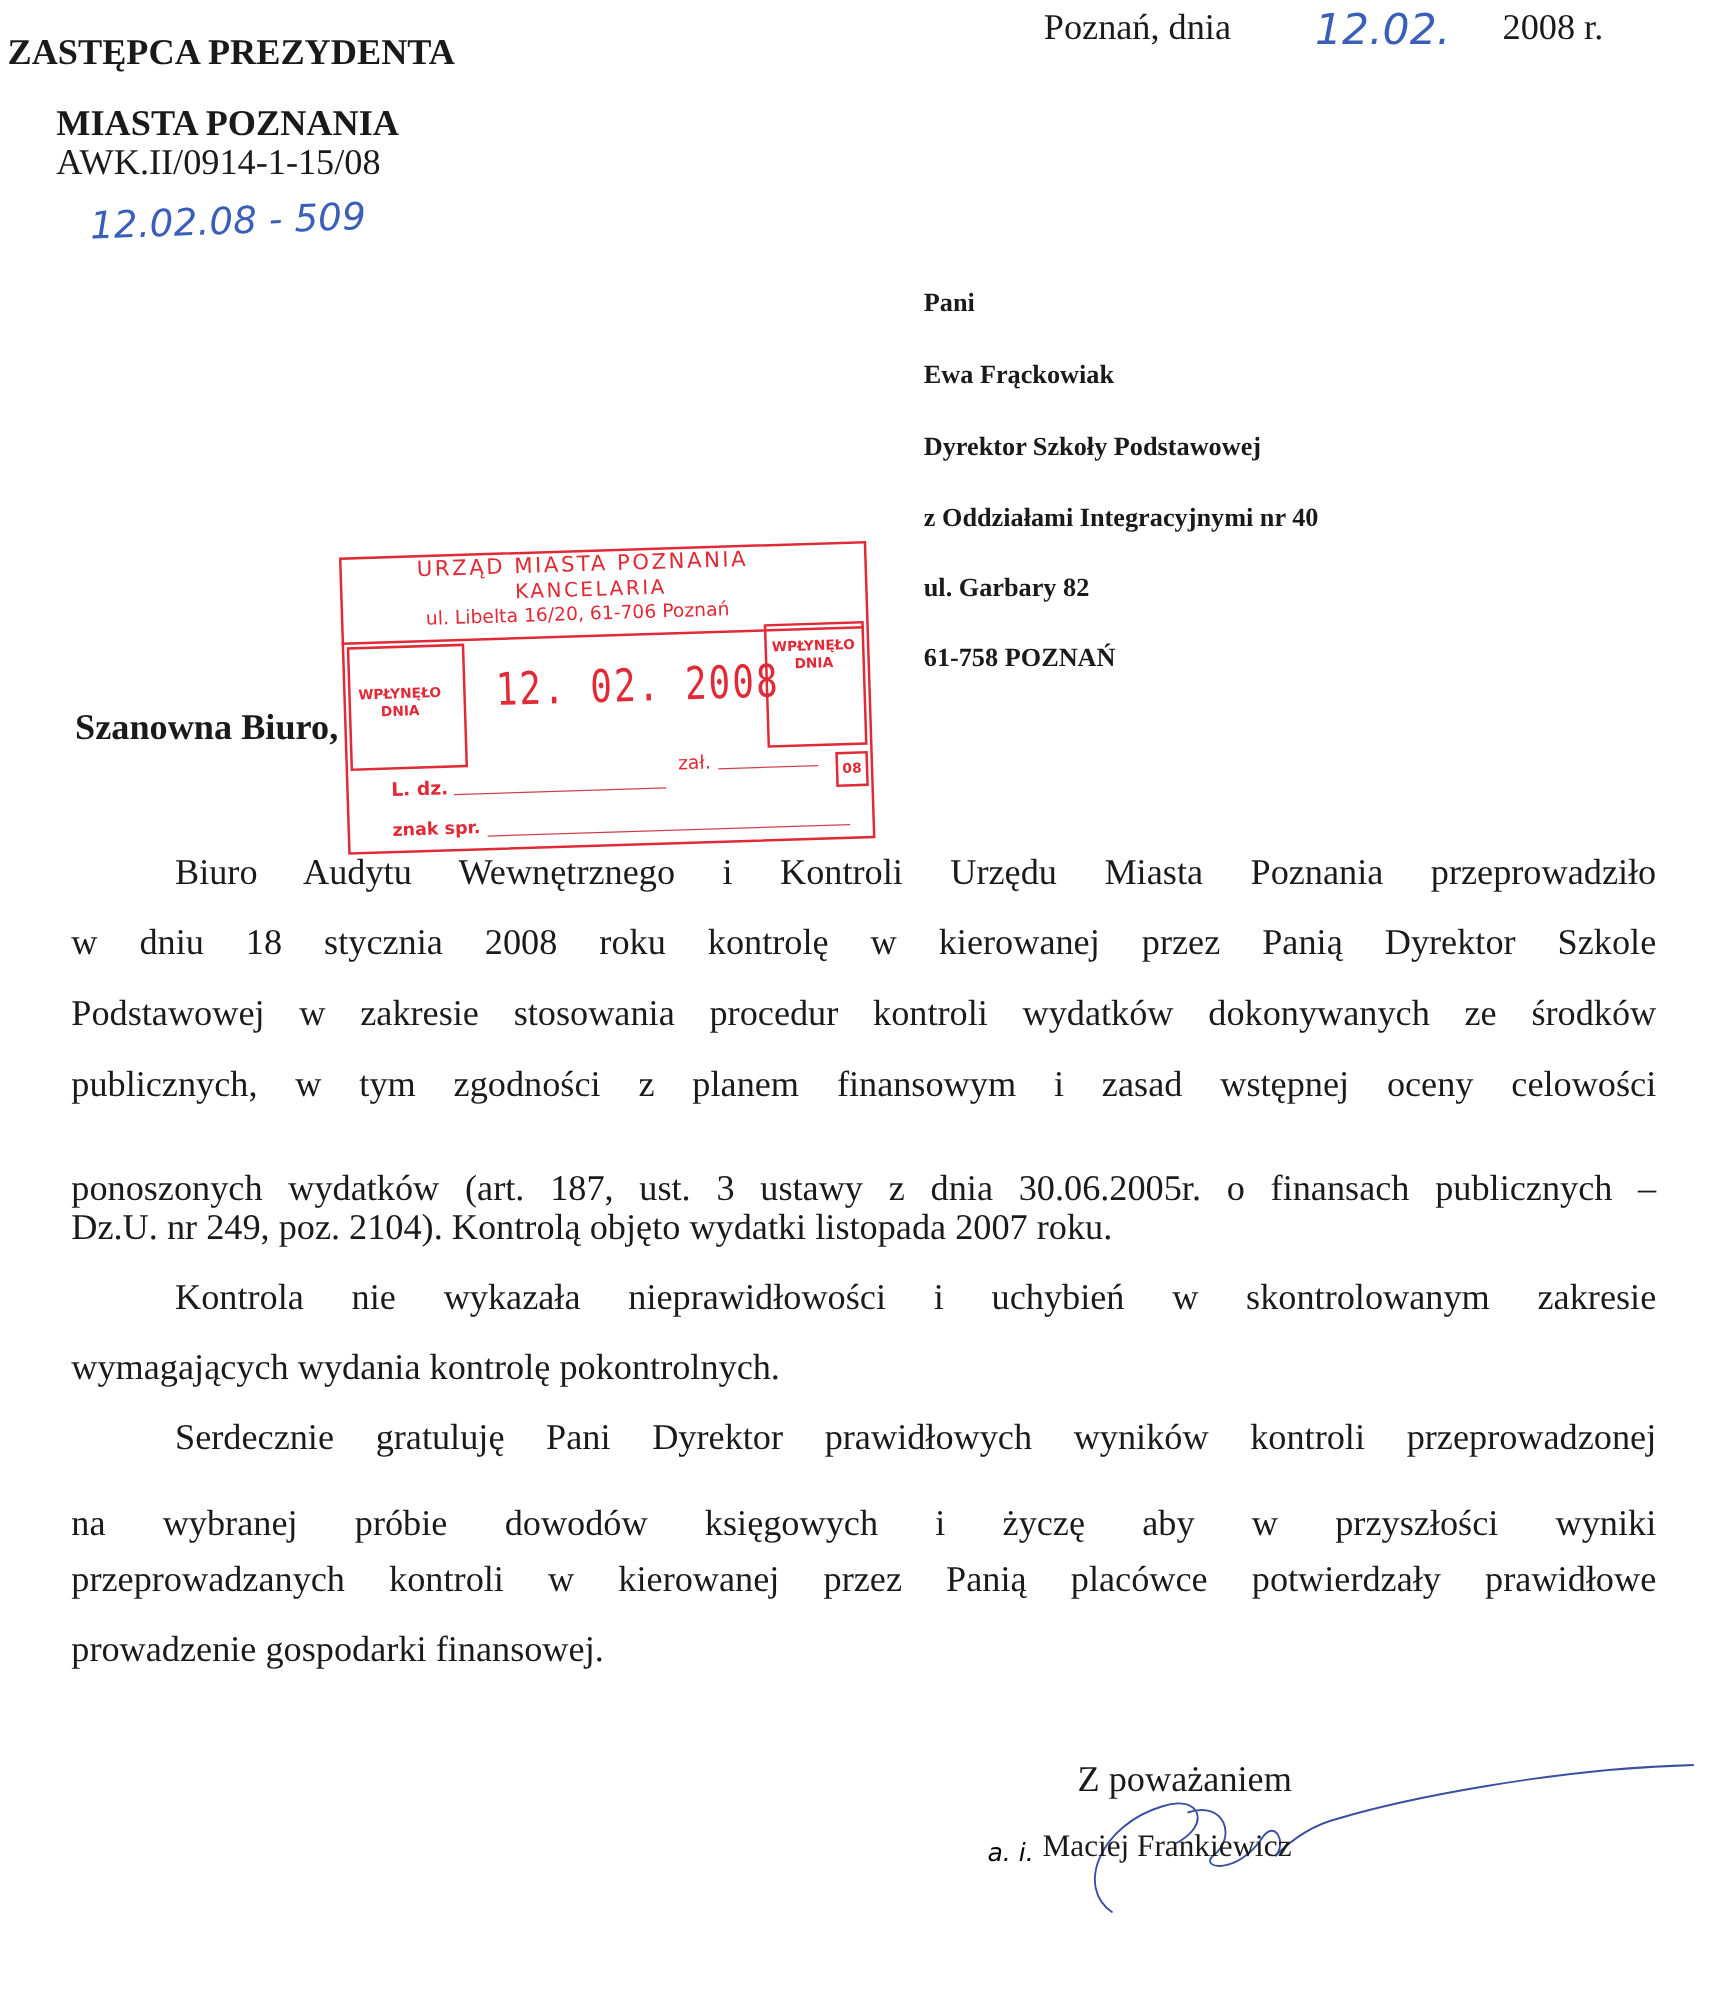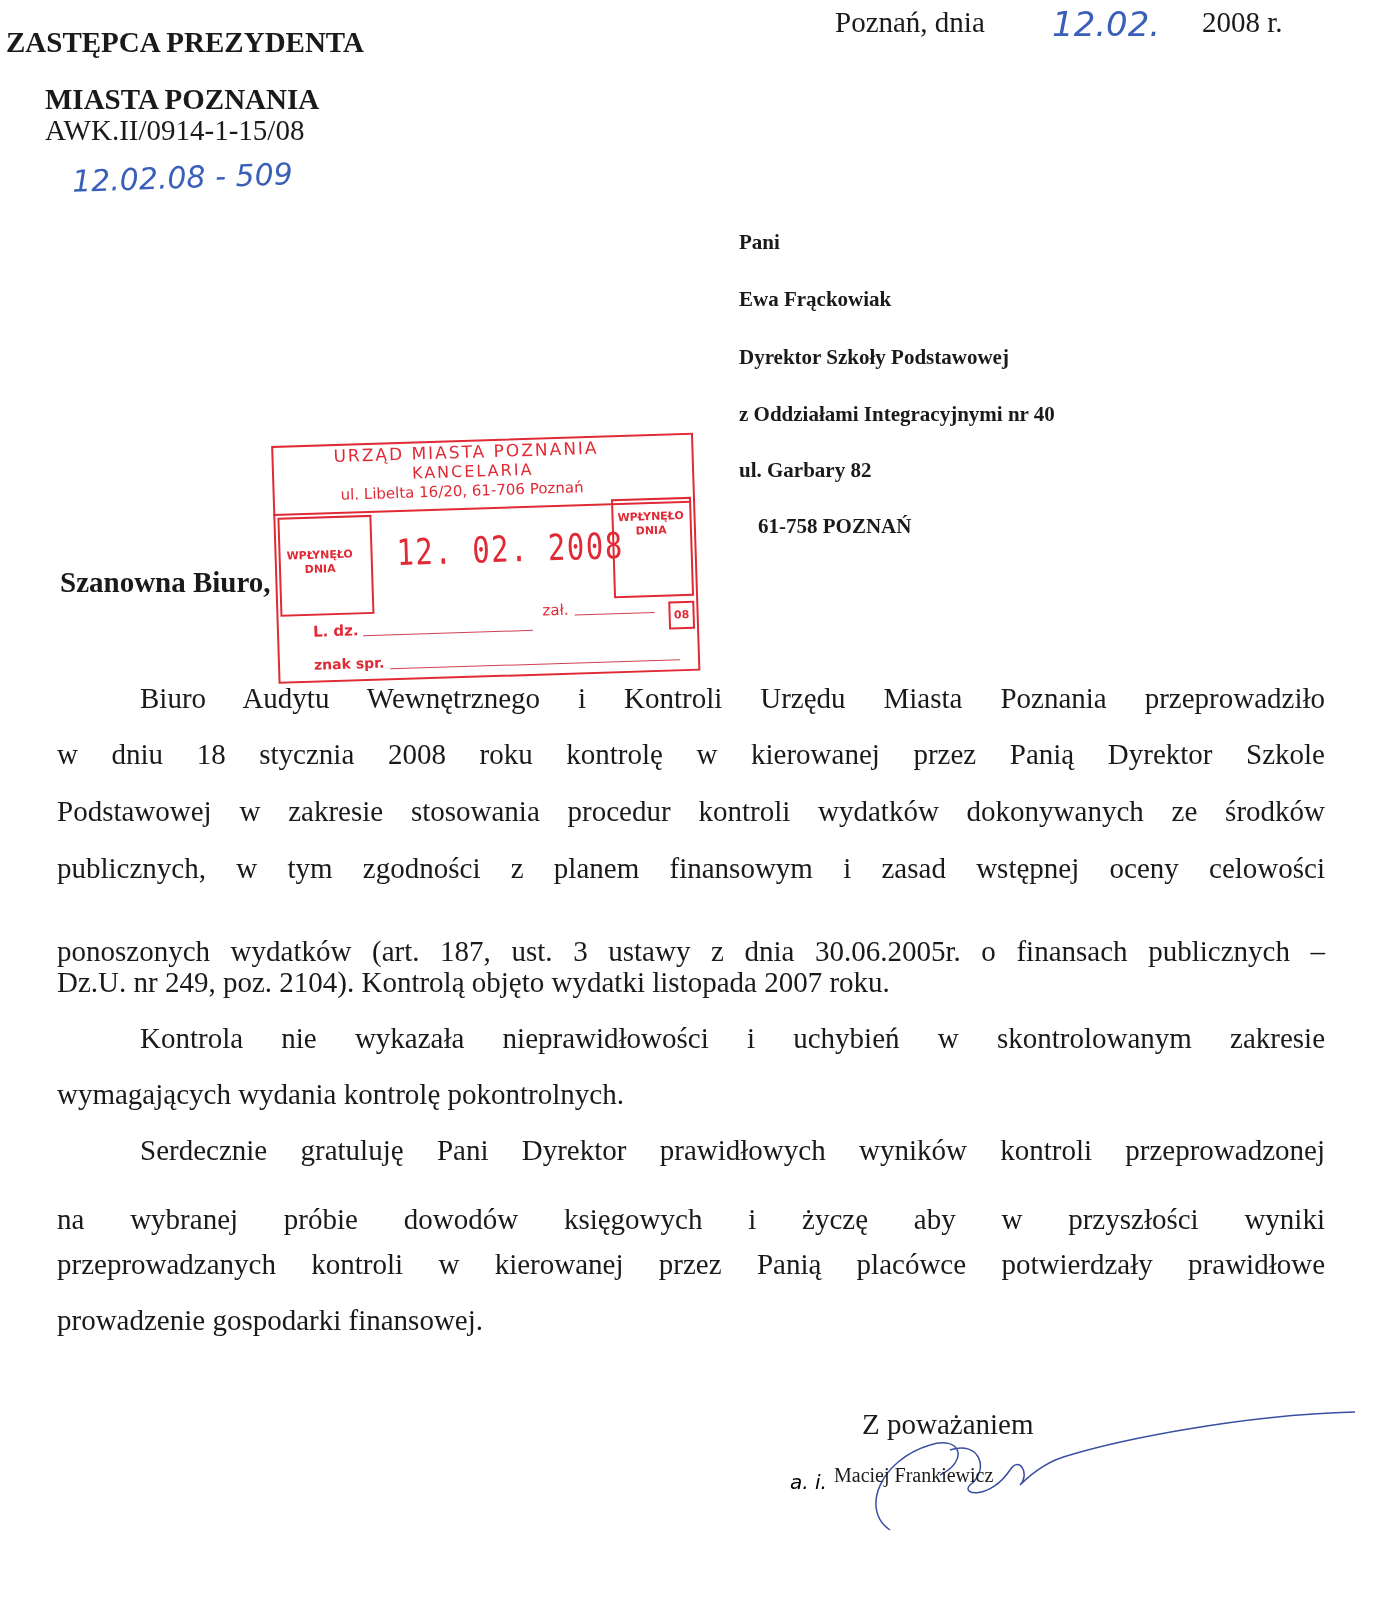--- a/index.html
+++ b/index.html
@@ -38,21 +38,21 @@
 <div class="abs" style="left:835px; top:6px; font-size:29px;text-align:center;">Poznań, dnia</div>
 <div class="abs hand" style="left:1052px; top:4px; font-size:34px;">12.02.</div>
 <div class="abs" style="left:1202px; top:6px; font-size:29px;">2008 r.</div>
 
 <div>
   <div class="addr-line" style="left:739px; top:230px;">Pani</div>
   <div class="addr-line" style="left:739px; top:287px;">Ewa Frąckowiak</div>
   <div class="addr-line" style="left:739px; top:345px;">Dyrektor Szkoły Podstawowej</div>
   <div class="addr-line" style="left:739px; top:402px;">z Oddziałami Integracyjnymi nr 40</div>
   <div class="addr-line" style="left:739px; top:458px;">ul. Garbary 82</div>
-  <div class="addr-line" style="left:739px; top:514px;margin-left:19px;">61-758 POZNAŃ</div>
+  <div class="addr-line" style="left:739px; top:514px;">61-758 POZNAŃ</div>
 </div>
 
 <div class="abs bold" style="left:60px; top:566px; font-size:29px;">Szanowna Biuro,</div>
 
 <div class="stamp">
   <div class="stamp-box" style="left:0; top:36px; width:418px; height:234px;"></div>
   <div class="stamp-text" style="left:62px; top:38px; font-size:17px; letter-spacing:2px;">URZĄD MIASTA POZNANIA</div>
   <div class="stamp-text" style="left:140px; top:58px; font-size:16px; letter-spacing:2px;">KANCELARIA</div>
   <div class="stamp-text" style="left:68px; top:78px; font-size:15px;">ul. Libelta 16/20, 61-706 Poznań</div>
   <div class="stamp-box" style="left:0; top:104px; width:418px; height:0; border-width:2px 0 0 0;"></div>
@@ -91,13 +91,13 @@
   <div class="body-line" style="top:1191px;margin-top:12px;">na wybranej próbie dowodów księgowych i życzę aby w przyszłości wyniki</div>
   <div class="body-line" style="top:1248px;">przeprowadzanych kontroli w kierowanej przez Panią placówce potwierdzały prawidłowe</div>
   <div class="body-line last" style="top:1304px;">prowadzenie gospodarki finansowej.</div>
 </div>
 
 <div class="abs" style="left:862px; top:1408px; font-size:29px;">Z poważaniem</div>
 <div class="abs hand" style="left:790px; top:1470px; font-size:20px; color:#000000;">a. i.</div>
 <svg class="sig" style="left:820px; top:1400px;" width="540" height="150">
   <path d="M70,130 C40,110 60,60 110,45 C140,35 150,60 120,75 M130,50 C160,40 170,70 150,85 C140,95 170,100 190,70 C200,55 210,75 200,85 C215,70 230,60 250,55 C300,40 420,15 535,12" fill="none" stroke="#3a4fa0" stroke-width="1.5"></path>
 </svg>
-<div class="abs" style="left:834px; top:1464px; font-size:20px;text-align:right;">Maciej Frankiewicz</div>
+<div class="abs" style="left:834px; top:1464px; font-size:25px;text-align:right;">Maciej Frankiewicz</div>
 
 </body></html>

